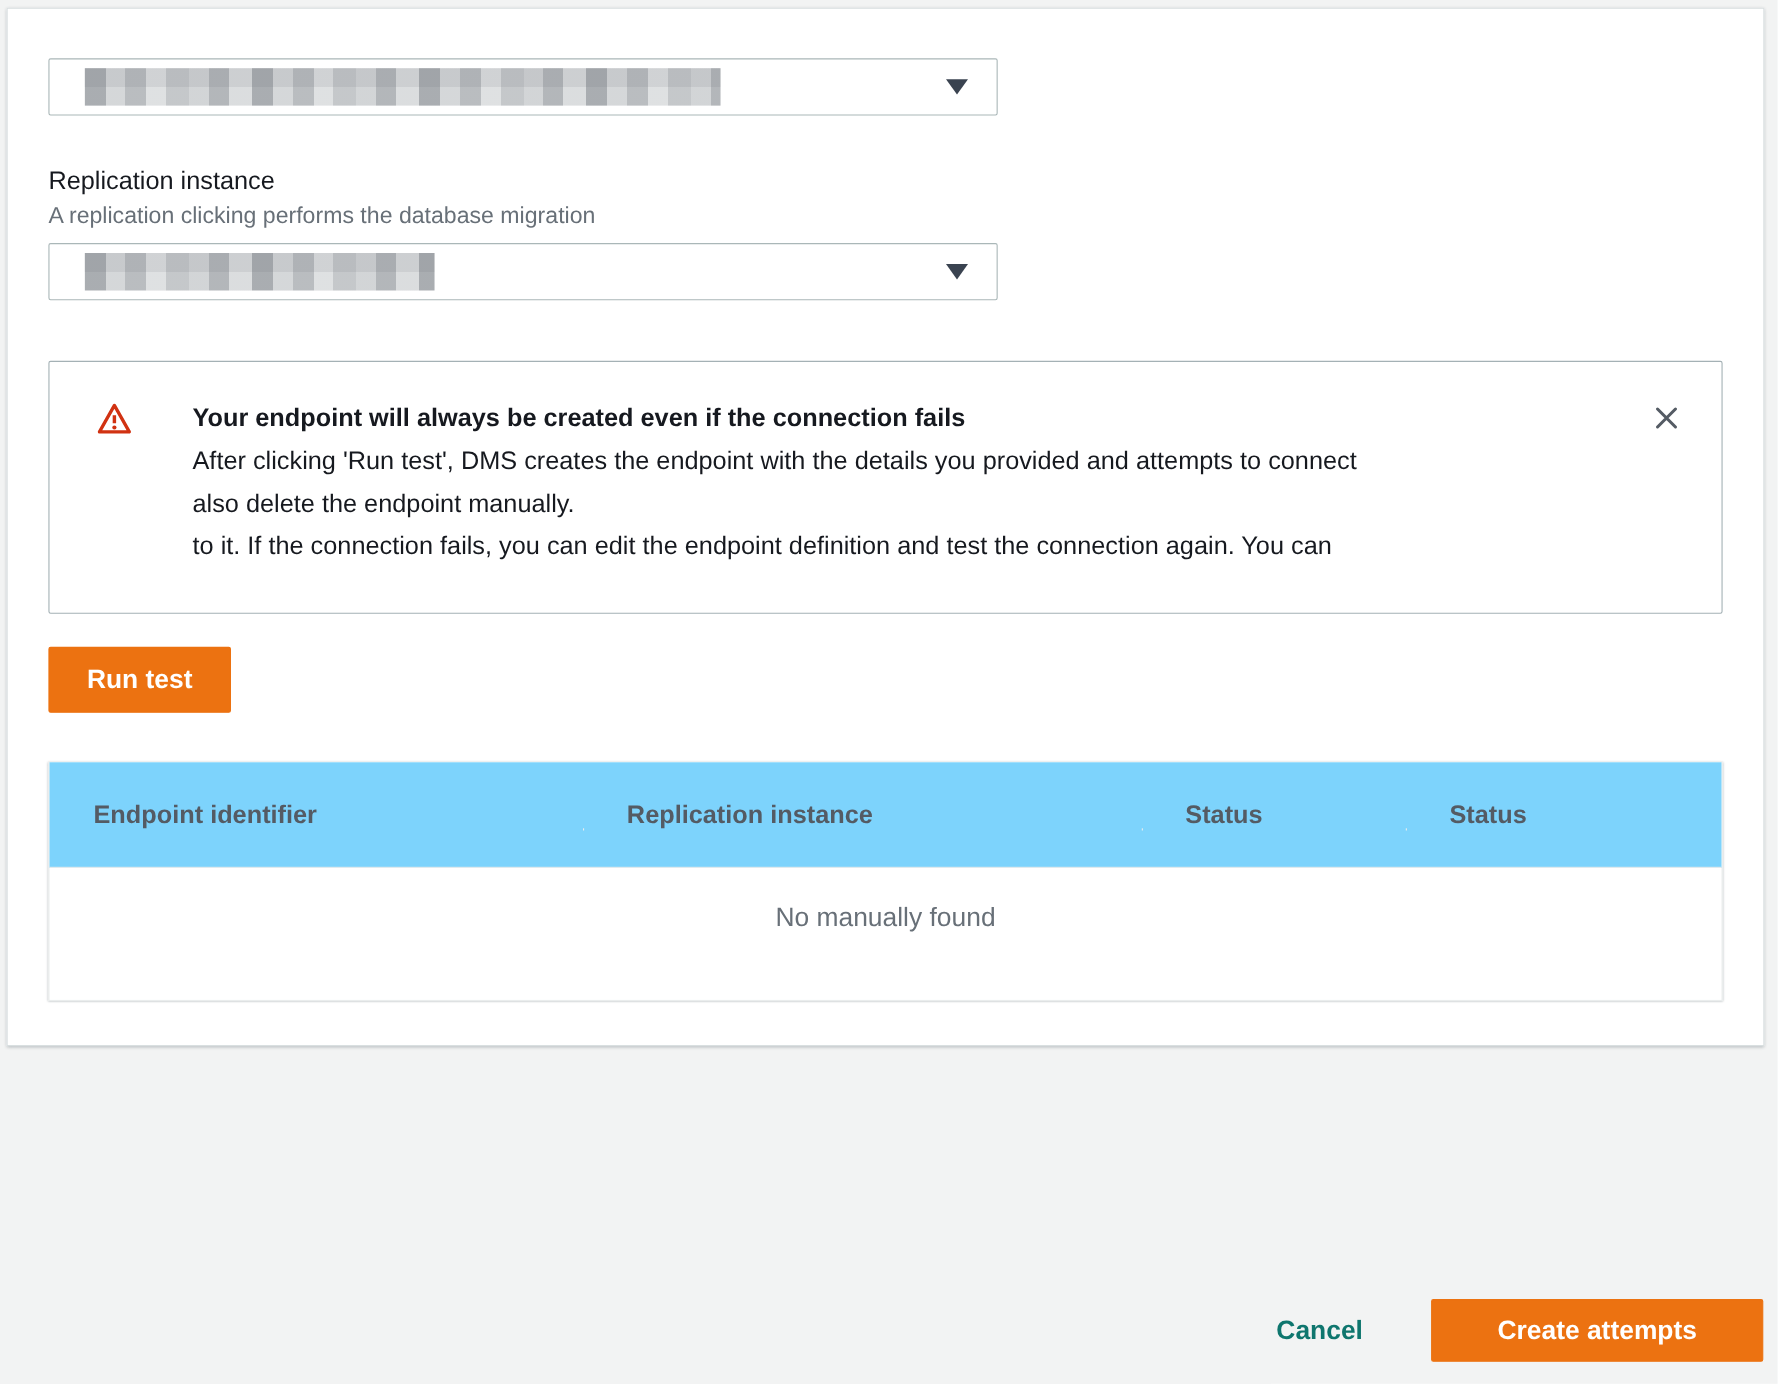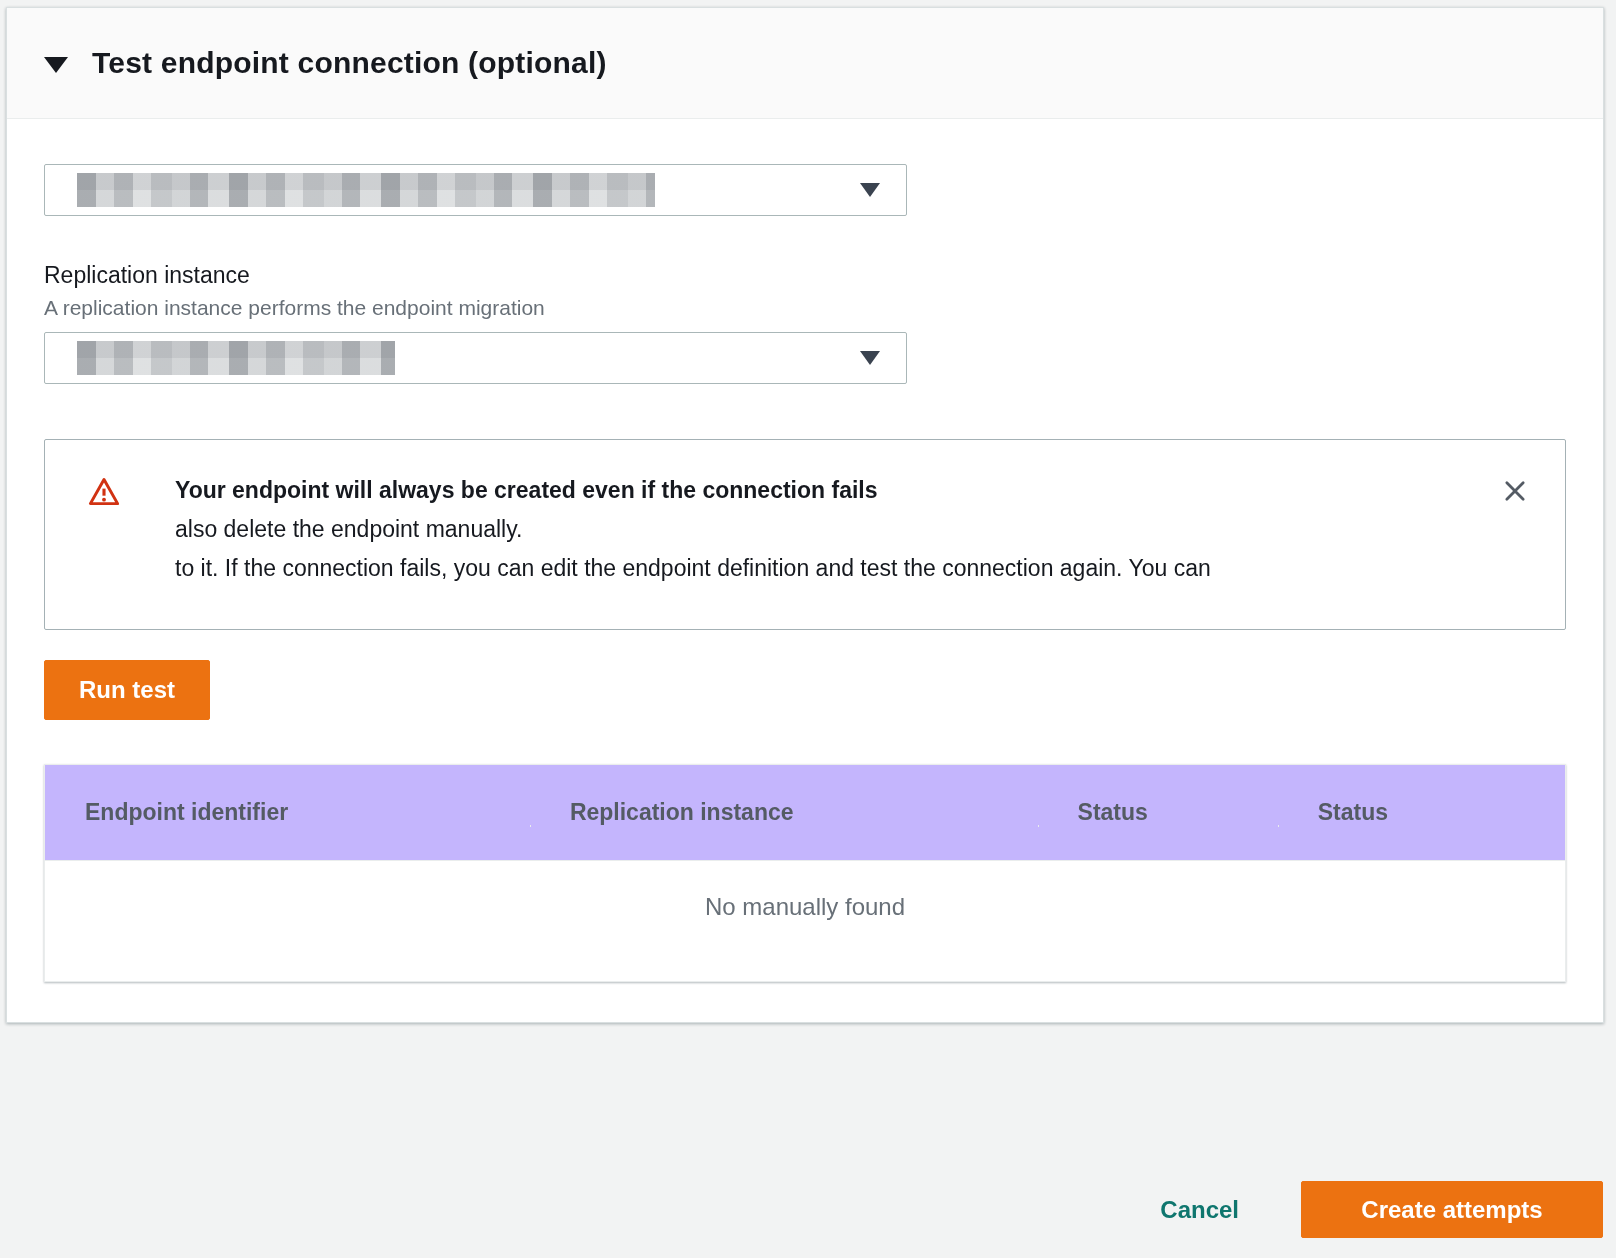--- a/index.html
+++ b/index.html
@@ -129,21 +129,21 @@
   .results-table {
     margin-top: 44px;
     background: #fff;
     border: 1px solid #eaeded;
     box-shadow: 0 1px 2px rgba(0,28,36,0.30);
   }
   .thead {
     display: flex;
     align-items: center;
     height: 96px;
-    background: #c4b5fd;
+    background: #7dd3fc;
     border-bottom: 1px solid #eaeded;
   }
   .th {
     position: relative;
     padding-left: 40px;
     font-size: 23px;
     font-weight: 700;
     color: #545b64;
     white-space: nowrap;
   }
@@ -192,53 +192,50 @@
     font-size: 24px;
     font-weight: 700;
     cursor: pointer;
   }
 </style>
 </head>
 <body>
 
 <div class="panel">
 
-  <div class="panel-header">
-    <span class="caret-down-lg"></span>
-    <span class="panel-title">Test endpoint connection (optional)</span>
-  </div>
 
   <div class="panel-body">
 
     <div class="field">
       <div class="select">
         <div class="redacted vpc"></div>
         <span class="caret-down-sm"></span>
       </div>
     </div>
 
     <div class="field">
       <div class="field-label">Replication instance</div>
-      <div class="field-desc">A replication instance performs the endpoint migration</div>
+      <div class="field-desc">A replication clicking performs the database migration</div>
       <div class="select">
         <div class="redacted repl"></div>
         <span class="caret-down-sm"></span>
       </div>
     </div>
 
     <div class="alert">
       <span class="alert-icon">
         <svg width="34" height="34" viewBox="0 0 24 24">
           <path d="M12 3.2 L21.6 20.2 H2.4 Z" fill="none" stroke="#d13212" stroke-width="2.1" stroke-linejoin="round"></path>
           <line x1="12" y1="9.6" x2="12" y2="14.6" stroke="#d13212" stroke-width="2.2"></line>
           <circle cx="12" cy="17.4" r="1.35" fill="#d13212"></circle>
         </svg>
       </span>
       <div class="alert-text">
         <div class="alert-title">Your endpoint will always be created even if the connection fails</div>
+        <div>After clicking 'Run test', DMS creates the endpoint with the details you provided and attempts to connect</div>
         <div>also delete the endpoint manually.</div>
         <div>to it. If the connection fails, you can edit the endpoint definition and test the connection again. You can</div>
       </div>
       <button class="alert-close" aria-label="Dismiss">
         <svg width="28" height="28" viewBox="0 0 24 24">
           <path d="M5 5 L19 19 M19 5 L5 19" stroke="#545b64" stroke-width="2.4" stroke-linecap="round"></path>
         </svg>
       </button>
     </div>
 

